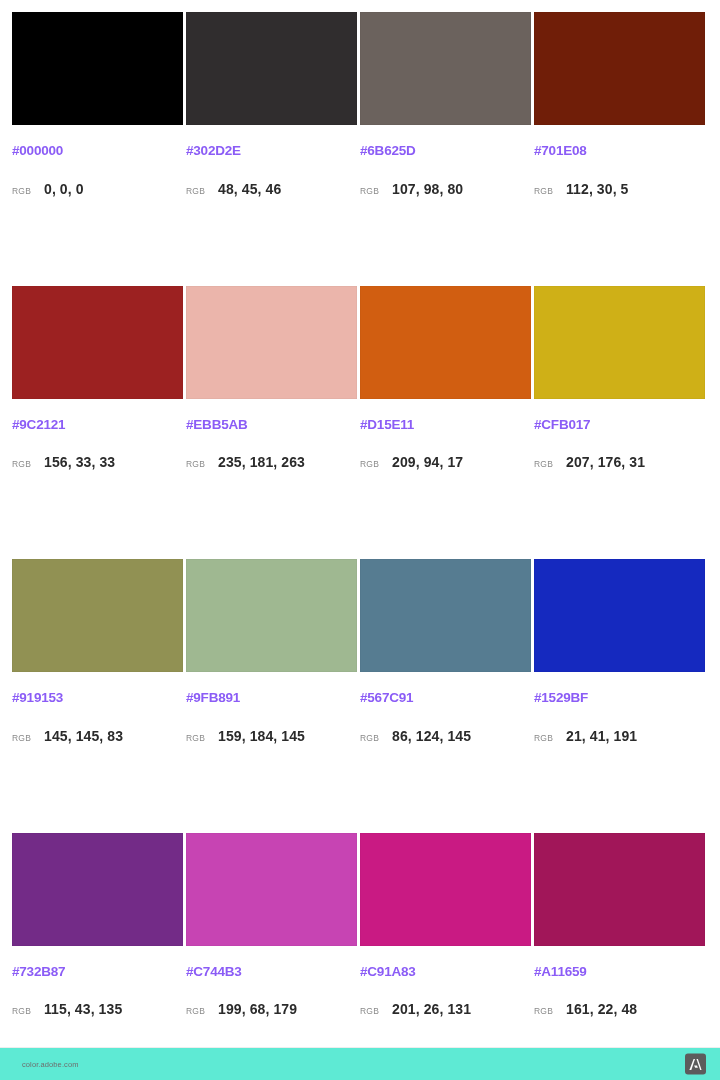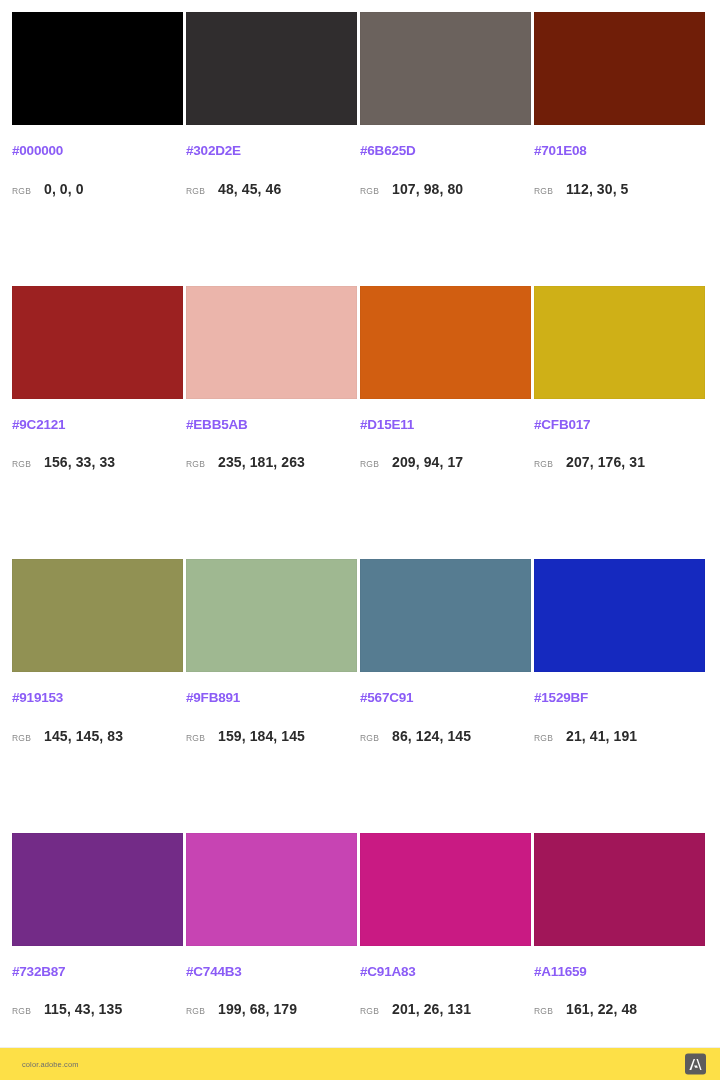--- a/index.html
+++ b/index.html
@@ -64,21 +64,21 @@
     color:#2b2b2b;
     letter-spacing:0.1px;
   }
 
   
   #footer {
     position:absolute;
     left:0; bottom:0;
     width:720px;
     height:33px;
-    background:#fde047;
+    background:#5eead4;
     border-top:1px solid #ededed;
   }
   #footer-url {
     position:absolute;
     left:22px; top:50%;
     transform:translateY(-50%);
     font-size:7.5px;
     color:#6e6e6e;
     letter-spacing:0.1px;
   }

